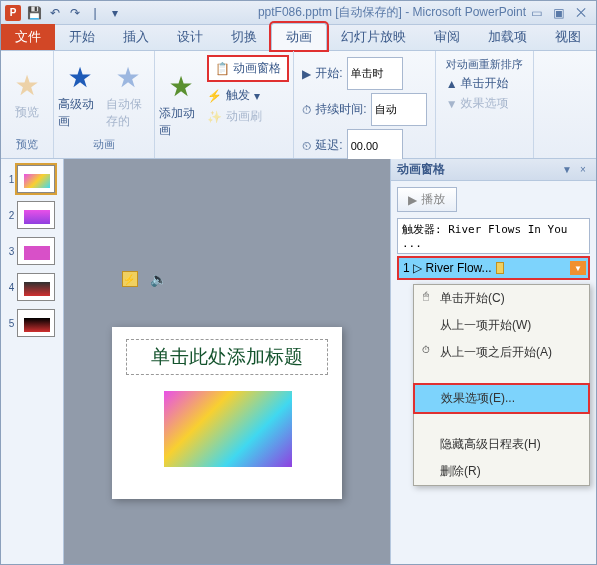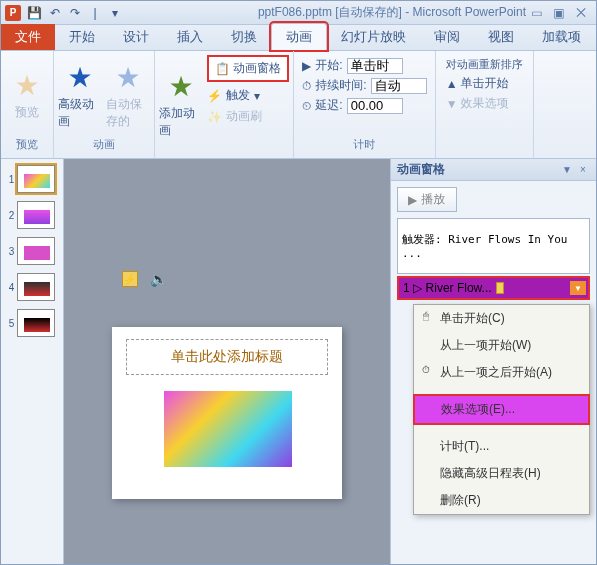--- a/index.html
+++ b/index.html
@@ -19,50 +19,50 @@
 .group-content{display:flex;gap:4px;flex:1}
 .big-btn{width:44px;display:flex;flex-direction:column;align-items:center;justify-content:center;gap:2px;color:#3b5a8a}
 .big-btn.disabled{opacity:0.4}
 .star{font-size:28px;color:#1e5bb8}
 .star.orange{color:#e8a030}
 .star.green{color:#5a9030}
 .anim-pane-btn{background:#fff;border:2px solid #e03030;padding:3px 6px;display:flex;align-items:center;gap:3px;color:#3b5a8a;margin-bottom:2px}
 .mini-row{display:flex;align-items:center;gap:4px;color:#3b5a8a;padding:1px 0;font-size:11px}
 .timing-col{display:flex;flex-direction:column;gap:3px;padding:2px 4px}
 .timing-row{display:flex;align-items:center;gap:4px;font-size:11px;color:#3b5a8a}
-.timing-input{width:56px;height:16px;border:1px solid #a8b8d0;background:#fff;padding:0 3px;font-size:13px}
+.timing-input{width:56px;height:33px;border:1px solid #a8b8d0;background:#fff;padding:0 3px;font-size:11px}
 .reorder-col{display:flex;flex-direction:column;padding:2px 6px;gap:3px}
 .reorder-row{font-size:11px;color:#3b5a8a;display:flex;align-items:center;gap:3px}
 .reorder-row.disabled{opacity:0.4}
 .workspace{display:flex;height:407px}
 .thumbs{width:63px;background:#eef3fa;border-right:1px solid #b5c7de;padding:6px 4px;display:flex;flex-direction:column;gap:8px;align-items:center}
 .thumb-item{display:flex;align-items:center;gap:3px}
 .thumb-num{font-size:10px;color:#3b5a8a}
 .thumb{width:38px;height:28px;border:1px solid #888;background:#fff;position:relative}
 .thumb.active{outline:2px solid #d8a038}
 .thumb-img{position:absolute;top:8px;left:6px;width:26px;height:14px}
 .slide-area{flex:1;background:#919baa;display:flex;align-items:center;justify-content:center;position:relative}
 .anim-icon{position:absolute;top:112px;left:58px;width:16px;height:16px;background:#f0d060;border:1px solid #c09020;display:flex;align-items:center;justify-content:center;font-size:10px}
 .speaker{position:absolute;top:112px;left:86px;color:#888;font-size:14px}
 .slide{width:230px;height:172px;background:#fff;box-shadow:2px 2px 8px rgba(0,0,0,0.3);margin-top:100px;position:relative}
-.title-ph{position:absolute;top:12px;left:14px;right:14px;height:36px;border:1px dashed #999;display:flex;align-items:center;justify-content:center;color:#a16207;font-size:14px}
+.title-ph{position:absolute;top:12px;left:14px;right:14px;height:36px;border:1px dashed #999;display:flex;align-items:center;justify-content:center;color:#14532d;font-size:19px}
 .slide-img{position:absolute;top:64px;left:52px;width:128px;height:76px;background:linear-gradient(135deg,#e850e8,#f8d030,#40d8f0,#9040e0)}
 .anim-panel{width:206px;border-left:1px solid #b5c7de;background:#eef3fa;display:flex;flex-direction:column}
 .ap-header{height:22px;background:linear-gradient(#e0e8f3,#d0dcec);display:flex;align-items:center;justify-content:space-between;padding:0 6px;border-bottom:1px solid #b5c7de}
 .ap-title{font-weight:bold;color:#3b5a8a}
 .ap-controls{display:flex;gap:2px}
 .ap-ctrl{width:14px;height:14px;color:#5a7aa8;font-size:10px;display:flex;align-items:center;justify-content:center}
 .play-btn{margin:6px;padding:3px 10px;border:1px solid #a8b8d0;background:linear-gradient(#fff,#e8eef7);color:#888;display:flex;align-items:center;gap:4px;width:60px}
-.trigger-row{margin:0 6px;padding:13px 4px;background:#fff;border:1px solid #a8b8d0;font-family:monospace;font-size:11px}
-.anim-item{margin:2px 6px;padding:3px 4px;background:#a21caf;border:2px solid #e03030;display:flex;align-items:center;gap:4px;font-family:monospace;font-size:11px;position:relative}
+.trigger-row{margin:0 6px;padding:3px 4px;background:#fff;border:1px solid #a8b8d0;font-family:monospace;font-size:11px}
+.anim-item{margin:2px 6px;padding:3px 4px;background:#7dd3fc;border:2px solid #e03030;display:flex;align-items:center;gap:4px;font-family:monospace;font-size:11px;position:relative}
 .anim-item .bar{width:8px;height:12px;background:#f0d060;border:1px solid #c09020}
 .anim-item .dd{position:absolute;right:2px;width:16px;height:14px;background:#f09030;color:#fff;display:flex;align-items:center;justify-content:center;font-size:8px}
 .context-menu{margin:2px 6px 0 22px;background:#f5f5f0;border:1px solid #a8a8a0;box-shadow:2px 2px 6px rgba(0,0,0,0.25)}
 .cm-item{padding:5px 10px 5px 26px;position:relative;font-size:12px;color:#333}
-.cm-item.highlight{background:#d946ef;border:2px solid #e03030;margin:8px -1px}
+.cm-item.highlight{background:#7dd3fc;border:2px solid #e03030;margin:17px -1px}
 .cm-icon{position:absolute;left:5px;top:4px;width:14px;height:14px;display:flex;align-items:center;justify-content:center;font-size:10px}
 </style>
 </head>
 <body>
 
 <div class="titlebar">
   <div class="app-icon">P</div>
   <div class="qa-btn">💾</div>
   <div class="qa-btn">↶</div>
   <div class="qa-btn">↷</div>
@@ -70,28 +70,28 @@
   <div class="qa-btn">▾</div>
   <div class="title-text">pptF086.pptm [自动保存的] - Microsoft PowerPoint</div>
   <div class="win-btn">▭</div>
   <div class="win-btn">▣</div>
   <div class="win-btn">⨉</div>
 </div>
 
 <div class="tabs">
   <div class="tab file">文件</div>
   <div class="tab">开始</div>
+  <div class="tab">插入</div>
   <div class="tab">设计</div>
-  <div class="tab">插入</div>
   <div class="tab">切换</div>
   <div class="tab active">动画</div>
   <div class="tab">幻灯片放映</div>
   <div class="tab">审阅</div>
+  <div class="tab">加载项</div>
   <div class="tab">视图</div>
-  <div class="tab">加载项</div>
 </div>
 
 <div class="ribbon">
   <div class="group">
     <div class="group-content">
       <div class="big-btn disabled">
         <span class="star orange">★</span>
         <span>预览</span>
       </div>
     </div>
@@ -227,18 +227,17 @@
     <div class="anim-item">
       <span>1 ▷ River Flow...</span>
       <span class="bar"></span>
       <span class="dd">▼</span>
     </div>
     <div class="context-menu">
       <div class="cm-item"><span class="cm-icon">🖱</span><span>单击开始(C)</span></div>
       <div class="cm-item"><span>从上一项开始(W)</span></div>
       <div class="cm-item"><span class="cm-icon">⏱</span><span>从上一项之后开始(A)</span></div>
       <div class="cm-item highlight"><span>效果选项(E)...</span></div>
-      <div class="cm-item"><span>计时(T)...</span></div>
       <div class="cm-item"><span>隐藏高级日程表(H)</span></div>
       <div class="cm-item"><span>删除(R)</span></div>
     </div>
   </div>
 </div>
 
 </body></html>

